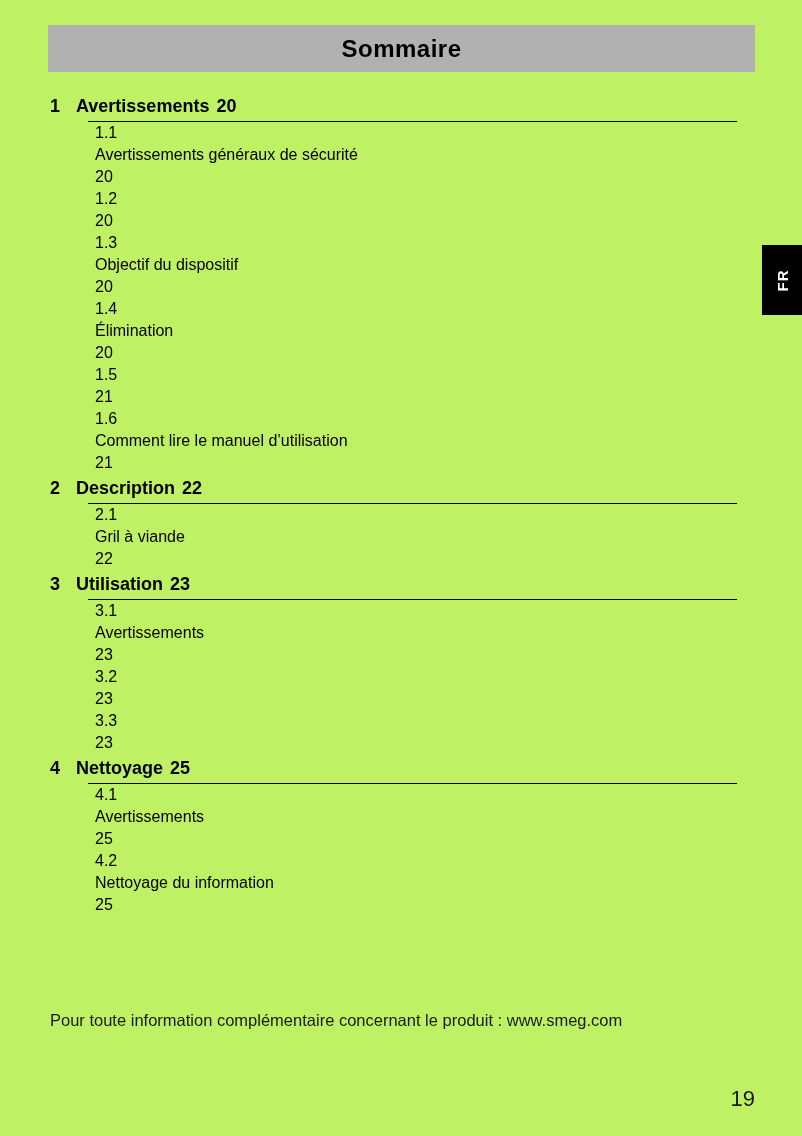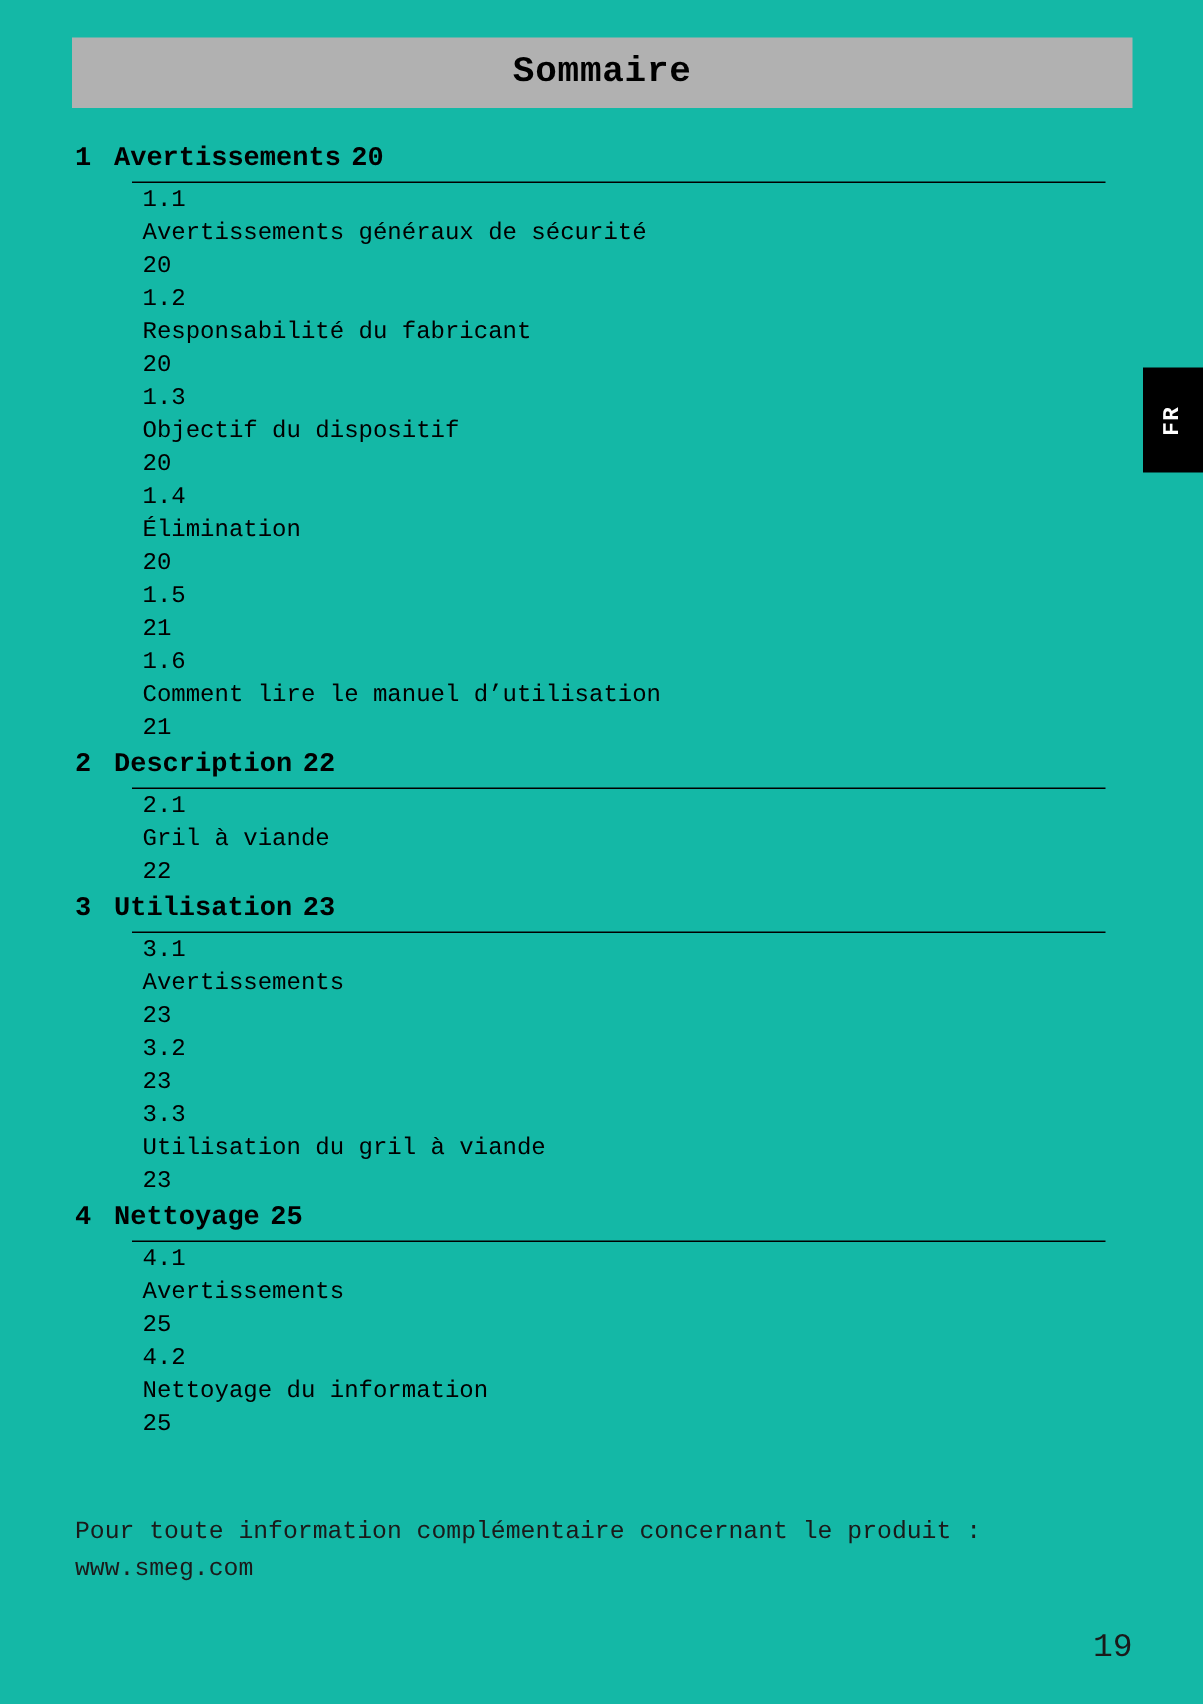--- a/index.html
+++ b/index.html
@@ -1,22 +1,22 @@
 <!DOCTYPE html>
 <html><head>
 <meta charset="utf-8">
 <style>
   * { box-sizing: border-box; }
   html, body { margin: 0; padding: 0; background: #ffffff; }
   .page {
     position: relative;
     width: 802px;
     height: 1136px;
-    background: #14b8a6;
-    font-family: Liberation Mono, monospace;
+    background: #bef264;
+    font-family: Liberation Sans, sans-serif;
     color: #000000;
     overflow: hidden;
   }
   .header-bar {
     position: absolute;
     left: 48px;
     top: 25px;
     width: 707px;
     height: 47px;
     background: #b1b1b1;
@@ -129,21 +129,20 @@
     <div class="toc-rule"></div>
     <div class="toc-items">
   <div class="toc-item">
     <span class="item-num">1.1</span>
     <span class="item-title">Avertissements généraux de sécurité</span>
     <span class="item-page">20</span>
   </div>
 
   <div class="toc-item">
     <span class="item-num">1.2</span>
-    <span class="item-title">Responsabilité du fabricant</span>
     <span class="item-page">20</span>
   </div>
 
   <div class="toc-item">
     <span class="item-num">1.3</span>
     <span class="item-title">Objectif du dispositif</span>
     <span class="item-page">20</span>
   </div>
 
   <div class="toc-item">
@@ -195,21 +194,20 @@
     <span class="item-page">23</span>
   </div>
 
   <div class="toc-item">
     <span class="item-num">3.2</span>
     <span class="item-page">23</span>
   </div>
 
   <div class="toc-item">
     <span class="item-num">3.3</span>
-    <span class="item-title">Utilisation du gril à viande</span>
     <span class="item-page">23</span>
   </div>
 </div>
   </div>
 
   <div class="toc-section">
     <div class="toc-section-header">
       <span class="sec-num">4</span>
       <span class="sec-title">Nettoyage</span>
       <span class="sec-page">25</span>

